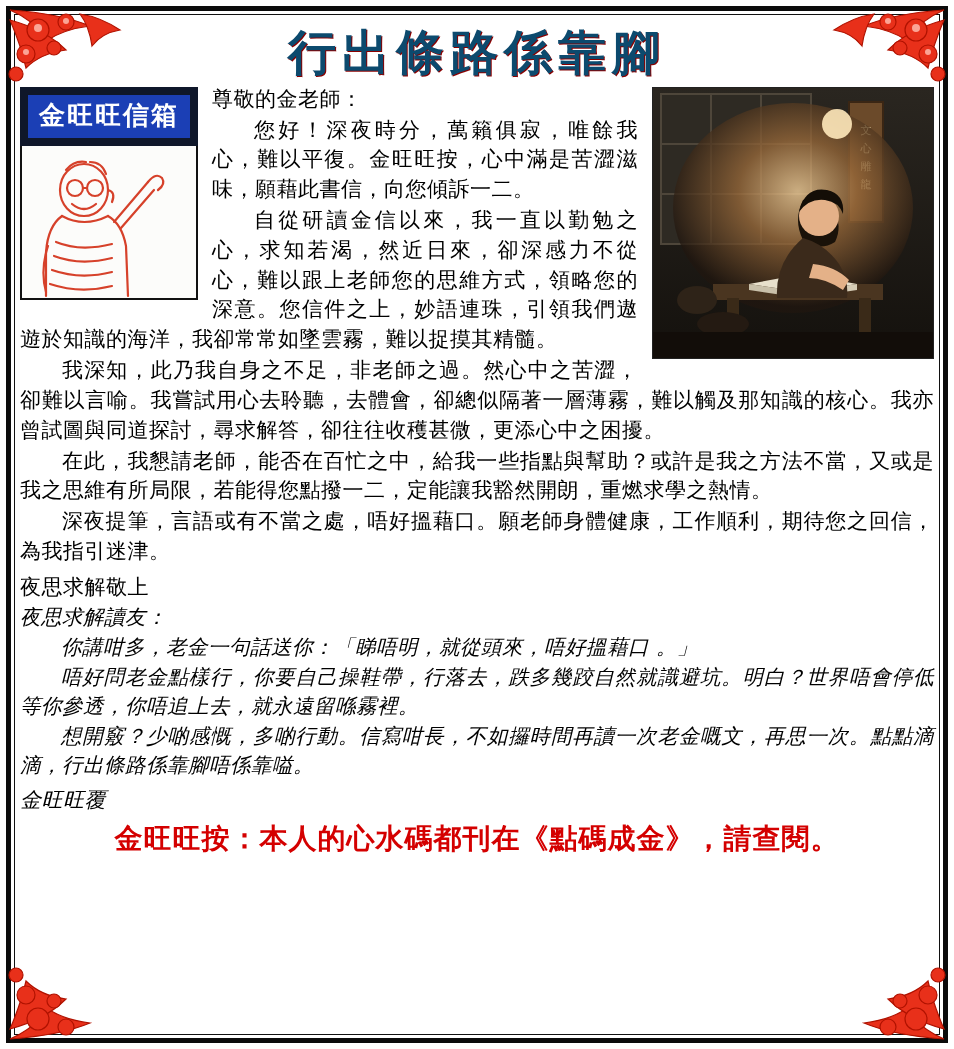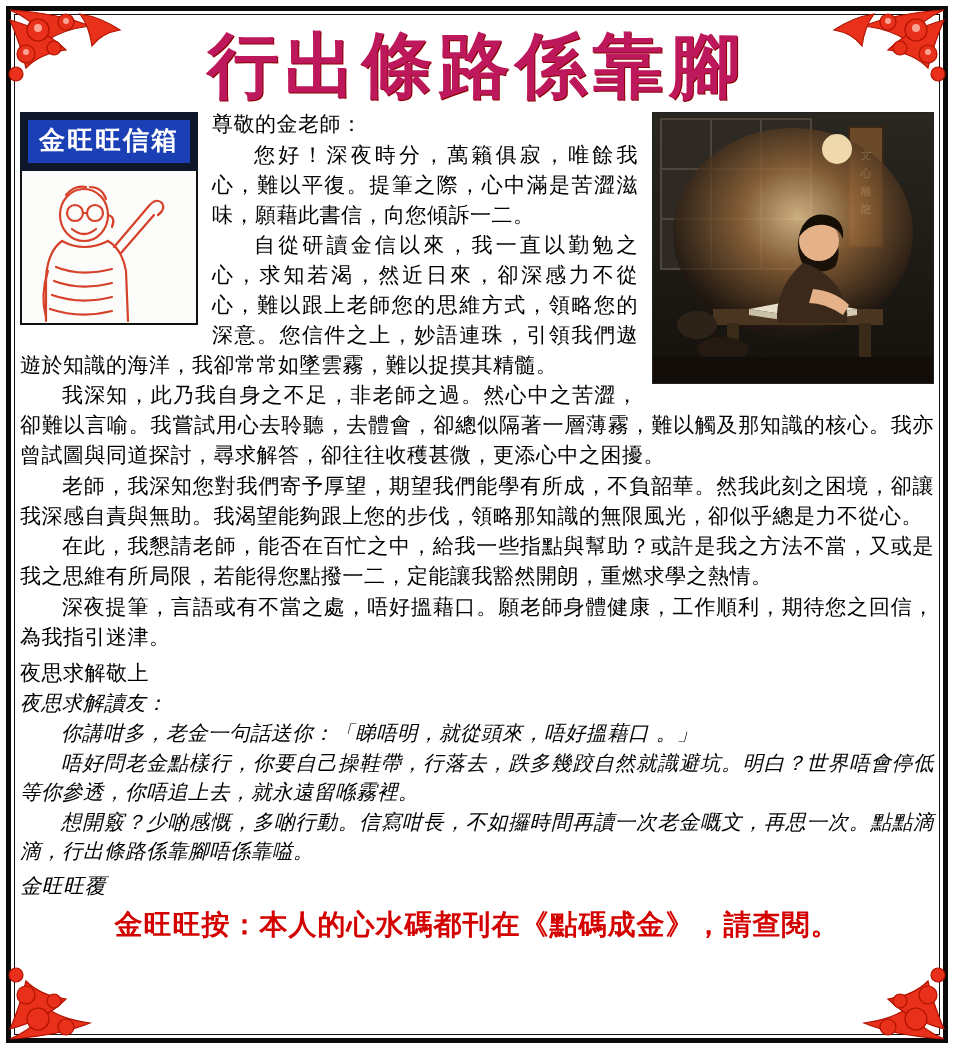--- a/index.html
+++ b/index.html
@@ -47,24 +47,24 @@
     pointer-events: none;
   }
   .corner.tl { left: 8px; top: 8px; }
   .corner.tr { right: 8px; top: 8px; transform: scaleX(-1); }
   .corner.bl { left: 8px; bottom: 8px; transform: scaleY(-1); }
   .corner.br { right: 8px; bottom: 8px; transform: scale(-1,-1); }
 
   
   .title {
     text-align: center;
-    color: #be185d;
+    color: #0c4a6e;
     font-family: "DejaVu Serif", "Liberation Serif", serif;
     font-weight: bold;
-    font-size: 71px;
+    font-size: 48px;
     letter-spacing: 6px;
     line-height: 1.1;
     margin: 8px 0 6px 0;
     text-shadow: 1px 1px 0 #8a0000;
   }
 
   .body-area {
     position: relative;
     font-family: "DejaVu Serif", "Liberation Serif", serif;
     color: #000;
@@ -308,24 +308,23 @@
               <path d="M30 124 q28 10 60 2"></path>
               <path d="M28 138 q30 10 62 2"></path>
 
               <path d="M26 100 q-8 24 -2 46"></path>
             </g>
           </svg>
         </div>
       </div>
 
       <p class="para">尊敬的金老師：</p>
-      <p class="para indent">您好！深夜時分，萬籟俱寂，唯餘我心，難以平復。提筆之際，心中滿是苦澀滋味，願藉此書信，向您傾訴一二。</p>
+      <p class="para indent">您好！深夜時分，萬籟俱寂，唯餘我心，難以平復。金旺旺按，心中滿是苦澀滋味，願藉此書信，向您傾訴一二。</p>
       <p class="para indent">自從研讀金信以來，我一直以勤勉之心，求知若渴，然近日來，卻深感力不從心，難以跟上老師您的思維方式，領略您的深意。您信件之上，妙語連珠，引領我們遨遊於知識的海洋，我卻常常如墜雲霧，難以捉摸其精髓。</p>
       <p class="para indent">我深知，此乃我自身之不足，非老師之過。然心中之苦澀，卻難以言喻。我嘗試用心去聆聽，去體會，卻總似隔著一層薄霧，難以觸及那知識的核心。我亦曾試圖與同道探討，尋求解答，卻往往收穫甚微，更添心中之困擾。</p>
-      <p class="para indent">老師，我深知您對我們寄予厚望，期望我們能學有所成，不負韶華。然我此刻之困境，卻讓我深感自責與無助。我渴望能夠跟上您的步伐，領略那知識的無限風光，卻似乎總是力不從心。</p>
       <p class="para indent">在此，我懇請老師，能否在百忙之中，給我一些指點與幫助？或許是我之方法不當，又或是我之思維有所局限，若能得您點撥一二，定能讓我豁然開朗，重燃求學之熱情。</p>
       <p class="para indent">深夜提筆，言語或有不當之處，唔好搵藉口。願老師身體健康，工作順利，期待您之回信，為我指引迷津。</p>
       <p class="sign">夜思求解敬上</p>
 
       <div class="clear"></div>
 
       <div class="reply">
         <p class="para">夜思求解讀友：</p>
         <p class="para indent">你講咁多，老金一句話送你：「睇唔明，就從頭來，唔好搵藉口 。」</p>
         <p class="para indent">唔好問老金點樣行，你要自己操鞋帶，行落去，跌多幾跤自然就識避坑。明白？世界唔會停低等你參透，你唔追上去，就永遠留喺霧裡。</p>

